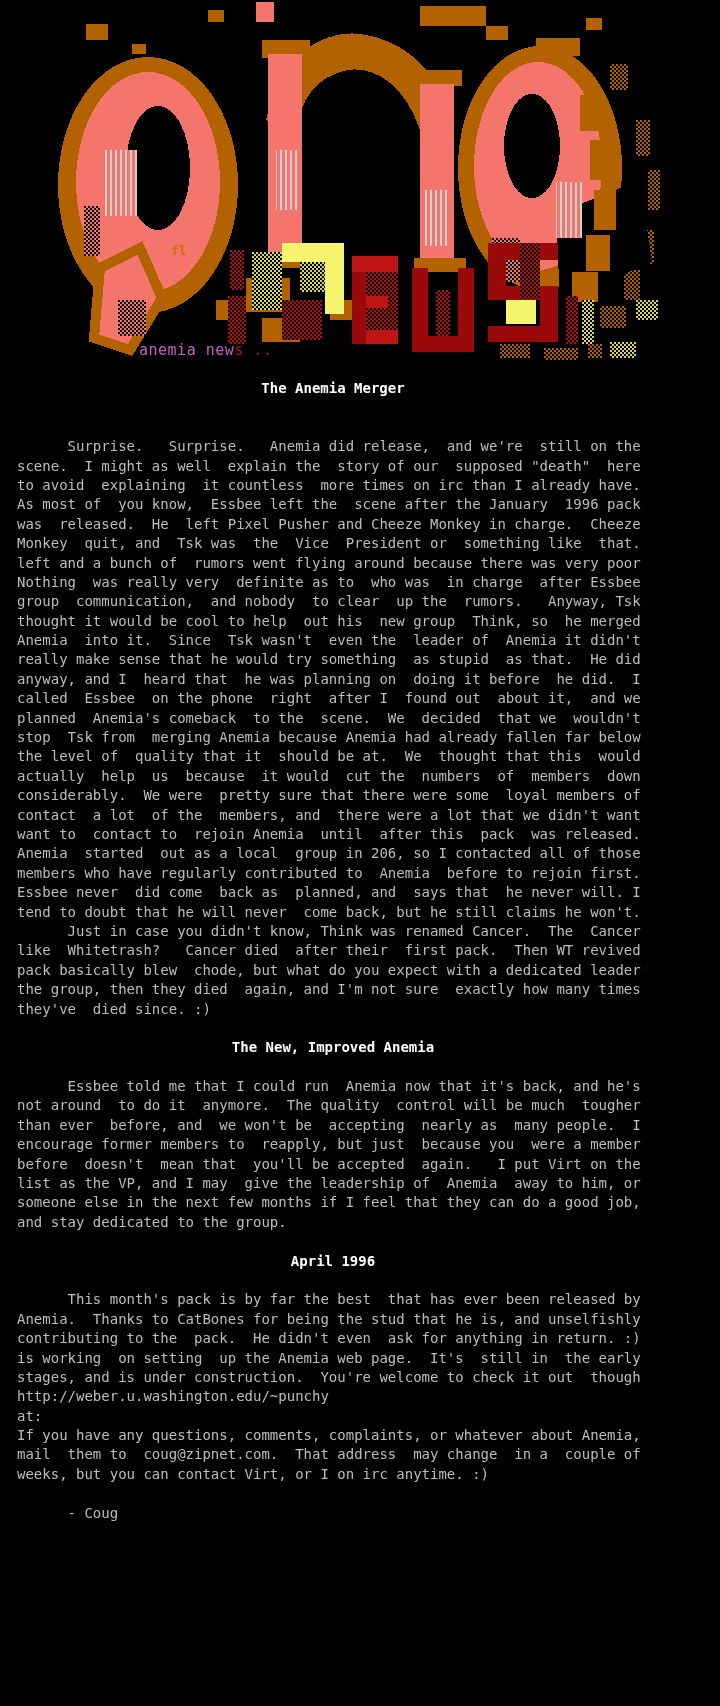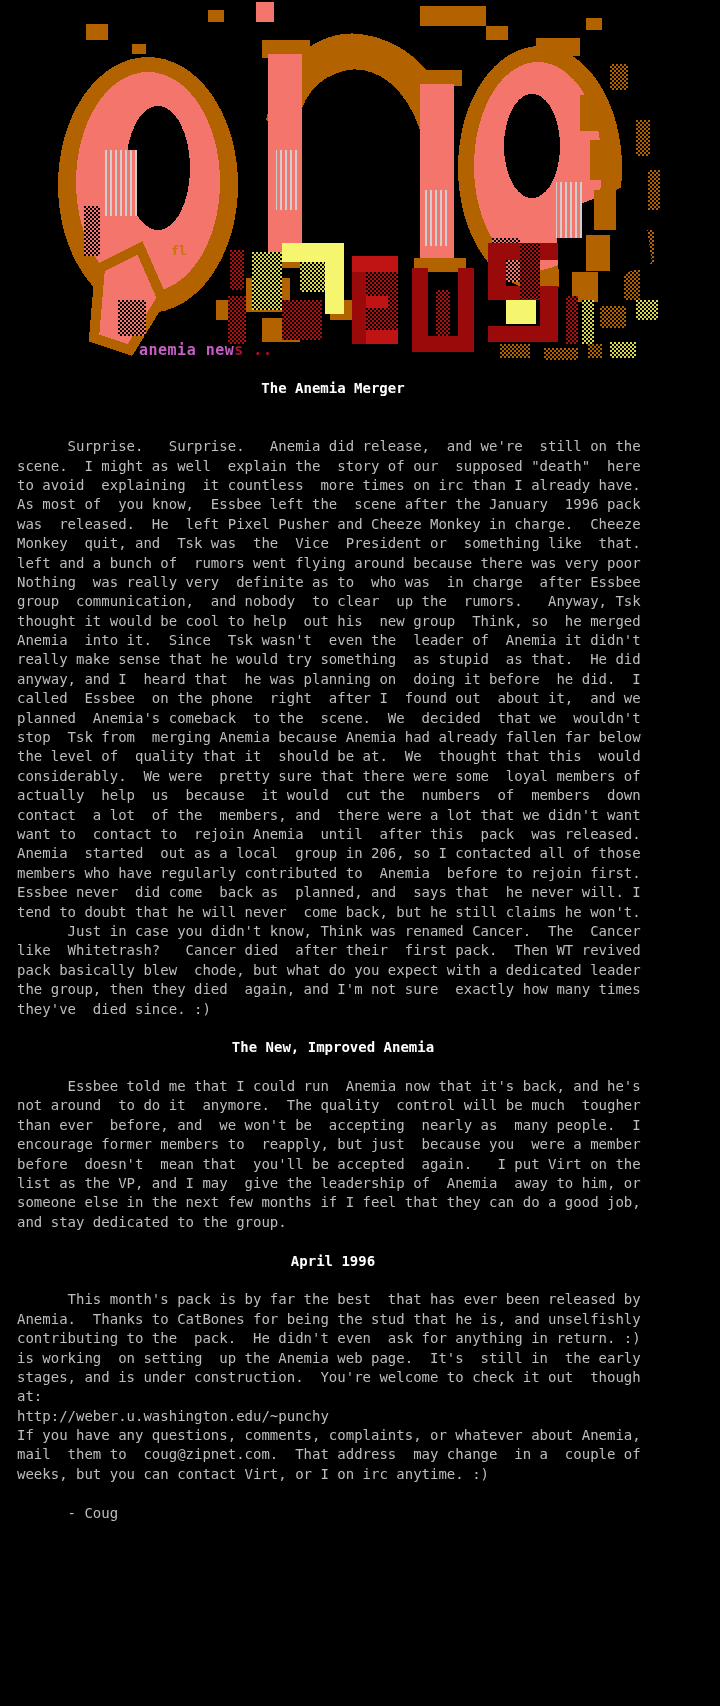--- a/index.html
+++ b/index.html
@@ -7,21 +7,21 @@
     width:720px;height:1706px;
     background:#000;
     position:relative;
     font-family:"DejaVu Sans Mono", monospace;
     overflow:hidden;
   }
   .header-art{position:relative;width:720px;height:372px;background:#000;padding-left:42px;}
   .header-art svg{position:absolute;left:0;top:0;}
   .art-caption{
     position:absolute;left:139px;top:341px;
-    font-size:15px;font-weight:bold;white-space:pre;
+    font-size:15px;font-weight:normal;white-space:pre;
     letter-spacing:0.5px;
   }
   .art-caption .cap-magenta{color:#c45fc4;}
   .art-caption .cap-red{color:#a8132b;}
   .artist-sig{
     position:absolute;left:171px;top:243px;
     font-size:13px;font-weight:bold;color:#c9720e;white-space:pre;
   }
   .doc{
     margin:7px 0 16px 17px;
@@ -190,22 +190,22 @@
     <div class="row line">Nothing  was really very  definite as to  who was  in charge  after Essbee</div>
     <div class="row line">group  communication,  and nobody  to clear  up the  rumors.   Anyway, Tsk</div>
     <div class="row line">thought it would be cool to help  out his  new group  Think, so  he merged</div>
     <div class="row line">Anemia  into it.  Since  Tsk wasn't  even the  leader of  Anemia it didn't</div>
     <div class="row line">really make sense that he would try something  as stupid  as that.  He did</div>
     <div class="row line">anyway, and I  heard that  he was planning on  doing it before  he did.  I</div>
     <div class="row line">called  Essbee  on the phone  right  after I  found out  about it,  and we</div>
     <div class="row line">planned  Anemia's comeback  to the  scene.  We  decided  that we  wouldn't</div>
     <div class="row line">stop  Tsk from  merging Anemia because Anemia had already fallen far below</div>
     <div class="row line">the level of  quality that it  should be at.  We  thought that this  would</div>
+    <div class="row line">actually  help  us  because  it would  cut the  numbers  of  members  down</div>
     <div class="row line">considerably.  We were  pretty sure that there were some  loyal members of</div>
-    <div class="row line">actually  help  us  because  it would  cut the  numbers  of  members  down</div>
     <div class="row line">contact  a lot  of the  members, and  there were a lot that we didn't want</div>
     <div class="row line">want to  contact to  rejoin Anemia  until  after this  pack  was released.</div>
     <div class="row line">Anemia  started  out as a local  group in 206, so I contacted all of those</div>
     <div class="row line">members who have regularly contributed to  Anemia  before to rejoin first.</div>
     <div class="row line">Essbee never  did come  back as  planned, and  says that  he never will. I</div>
     <div class="row line">tend to doubt that he will never  come back, but he still claims he won't.</div>
     <div class="row line">      Just in case you didn't know, Think was renamed Cancer.  The  Cancer</div>
     <div class="row line">like  Whitetrash?   Cancer died  after their  first pack.  Then WT revived</div>
     <div class="row line">pack basically blew  chode, but what do you expect with a dedicated leader</div>
     <div class="row line">the group, then they died  again, and I'm not sure  exactly how many times</div>
@@ -222,20 +222,20 @@
     <div class="row line">someone else in the next few months if I feel that they can do a good job,</div>
     <div class="row line">and stay dedicated to the group.</div>
     <div class="row blank">&nbsp;</div>
     <div class="row heading">April 1996</div>
     <div class="row blank">&nbsp;</div>
     <div class="row line">      This month's pack is by far the best  that has ever been released by</div>
     <div class="row line">Anemia.  Thanks to CatBones for being the stud that he is, and unselfishly</div>
     <div class="row line">contributing to the  pack.  He didn't even  ask for anything in return. :)</div>
     <div class="row line">is working  on setting  up the Anemia web page.  It's  still in  the early</div>
     <div class="row line">stages, and is under construction.  You're welcome to check it out  though</div>
+    <div class="row line">http://weber.u.washington.edu/~punchy</div>
     <div class="row line">at:</div>
-    <div class="row line">http://weber.u.washington.edu/~punchy</div>
     <div class="row line">If you have any questions, comments, complaints, or whatever about Anemia,</div>
     <div class="row line">mail  them to  coug@zipnet.com.  That address  may change  in a  couple of</div>
     <div class="row line">weeks, but you can contact Virt, or I on irc anytime. :)</div>
     <div class="row blank">&nbsp;</div>
     <div class="row line">      - Coug</div>
   </div>
 
 </body></html>

